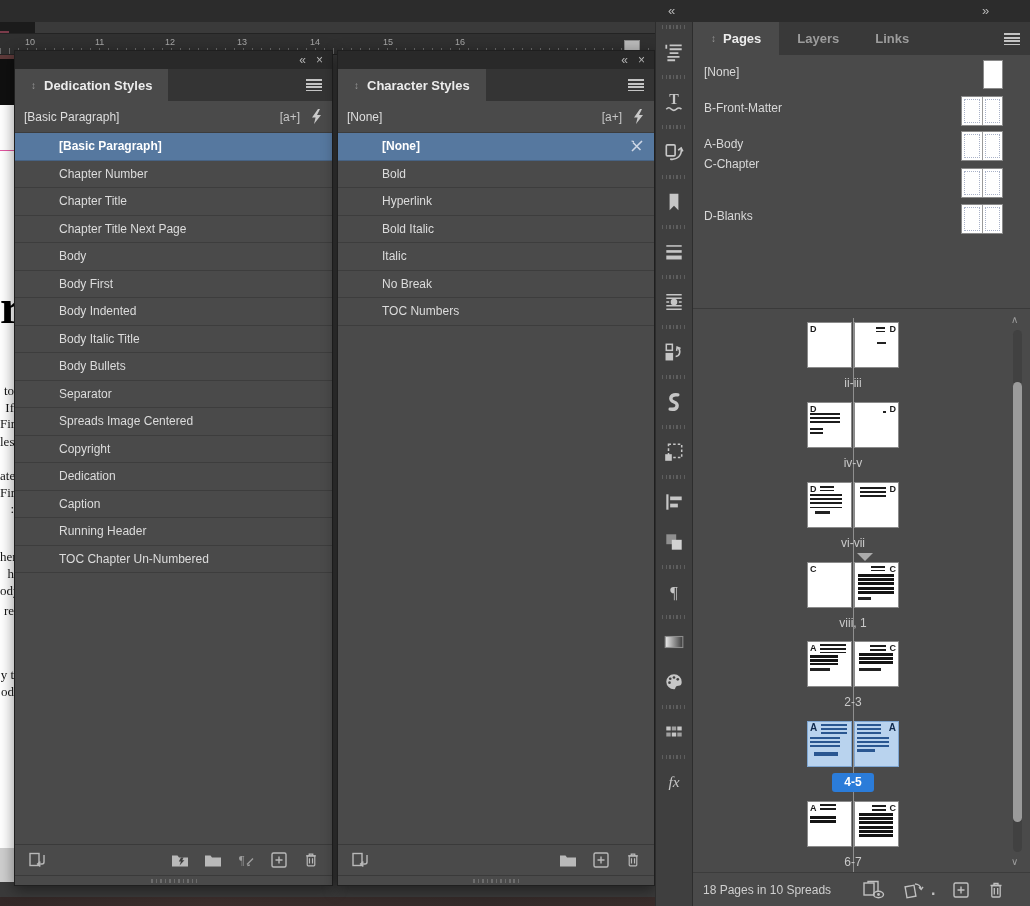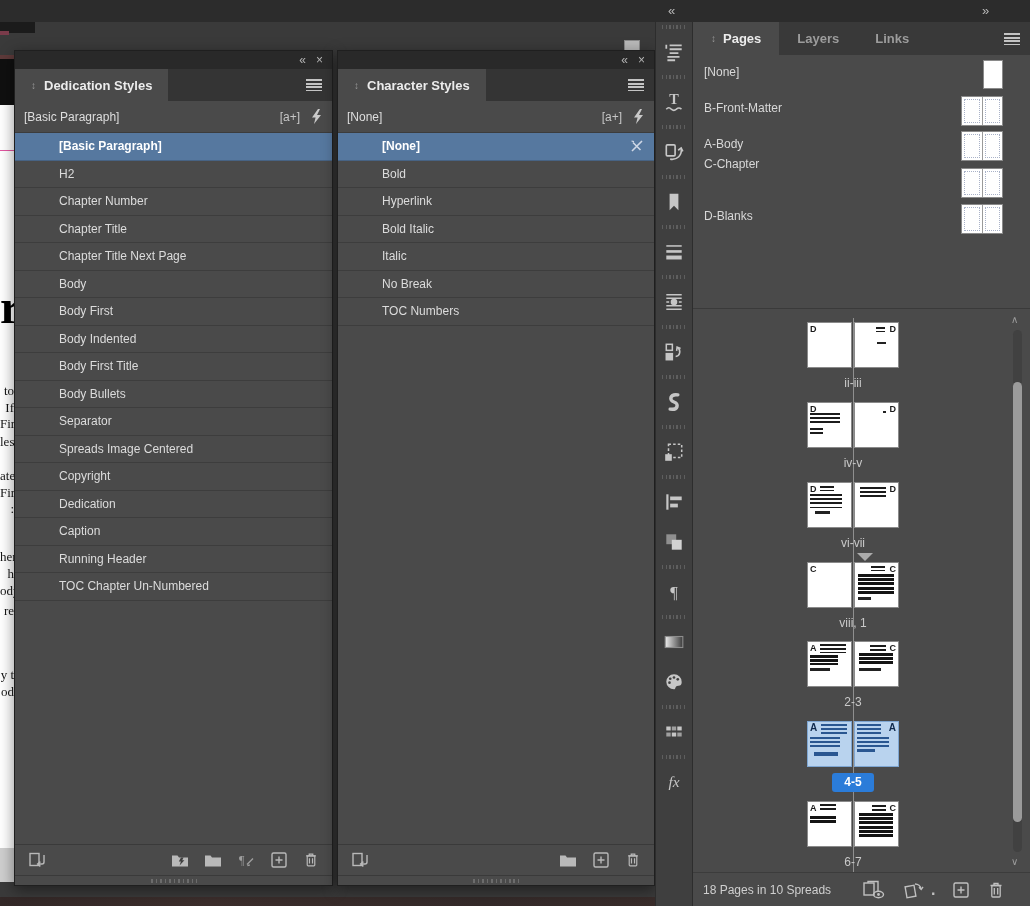--- a/index.html
+++ b/index.html
@@ -111,20 +111,29 @@
 
 <div id="root">
 
   <div id="topbar" class="abs">
     <span class="dock-collapse abs" style="left:668px;top:3px;">«</span>
     <span class="dock-collapse abs" style="left:982px;top:3px;">»</span>
   </div>
   <div id="tl-dark" class="abs"></div>
   <div id="tl-red" class="abs"></div>
 
+  <div id="ruler" class="abs">
+    <span class="tick-label" style="left:25px">10</span>
+    <span class="tick-label" style="left:95px">11</span>
+    <span class="tick-label" style="left:165px">12</span>
+    <span class="tick-label" style="left:237px">13</span>
+    <span class="tick-label" style="left:310px">14</span>
+    <span class="tick-label" style="left:383px">15</span>
+    <span class="tick-label" style="left:455px">16</span>
+  </div>
   <div id="mini-sq" class="abs"></div>
 
   <div id="doc" class="abs">
     <div class="blk" style="top:0;height:4px;background:#5e3a3a;"></div>
     <div class="blk" style="top:4px;height:46px;background:#101010;"></div>
     <div class="blk" style="top:95px;height:1px;background:#e255a0;"></div>
     <div class="bigr">r</div>
     <span class="frag" style="top:328px">to</span>
     <span class="frag" style="top:345px">If</span>
     <span class="frag" style="top:361px">Fir</span>
@@ -158,28 +167,27 @@
       <span>[Basic Paragraph]</span>
       <span class="aplus">[a+]</span>
       <span class="ibtn">
         <svg width="13" height="15" viewBox="0 0 13 15">
             <polygon points="8,0 2,8.5 5.6,8.5 4,15 11,6 7,6 10,0" fill="#c9c9c9"></polygon>
           </svg>
       </span>
     </div>
     <div class="stylelist">
       <div class="srow selected"><span>[Basic Paragraph]</span></div>
-      <div class="srow"><span>H2</span></div>
       <div class="srow"><span>Chapter Number</span></div>
       <div class="srow"><span>Chapter Title</span></div>
       <div class="srow"><span>Chapter Title Next Page</span></div>
       <div class="srow"><span>Body</span></div>
       <div class="srow"><span>Body First</span></div>
       <div class="srow"><span>Body Indented</span></div>
-      <div class="srow"><span>Body First Title</span></div>
+      <div class="srow"><span>Body Italic Title</span></div>
       <div class="srow"><span>Body Bullets</span></div>
       <div class="srow"><span>Separator</span></div>
       <div class="srow"><span>Spreads Image Centered</span></div>
       <div class="srow"><span>Copyright</span></div>
       <div class="srow"><span>Dedication</span></div>
       <div class="srow"><span>Caption</span></div>
       <div class="srow"><span>Running Header</span></div>
       <div class="srow"><span>TOC Chapter Un-Numbered</span></div>
     </div>
     <div class="pfooter">

